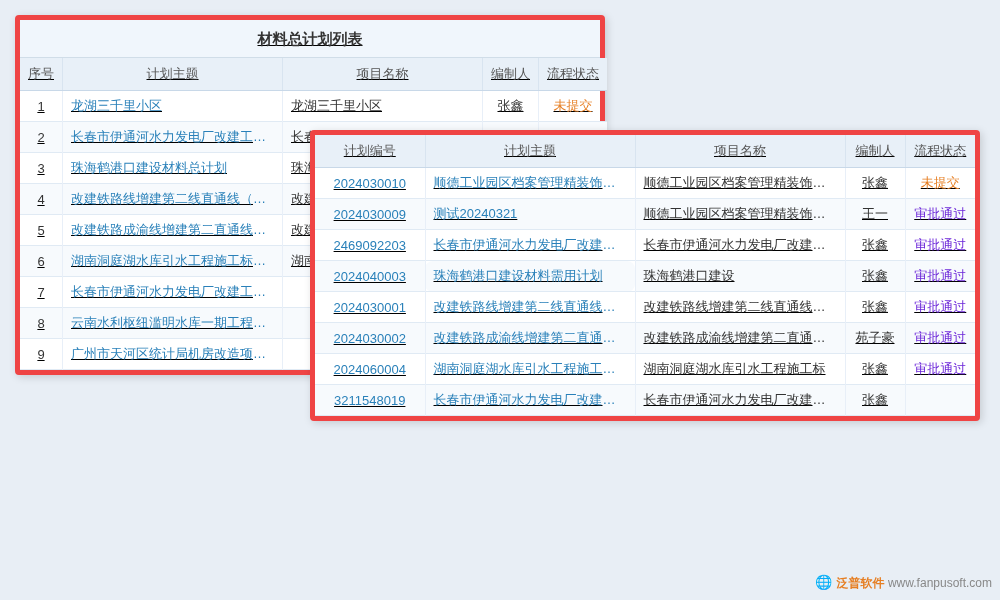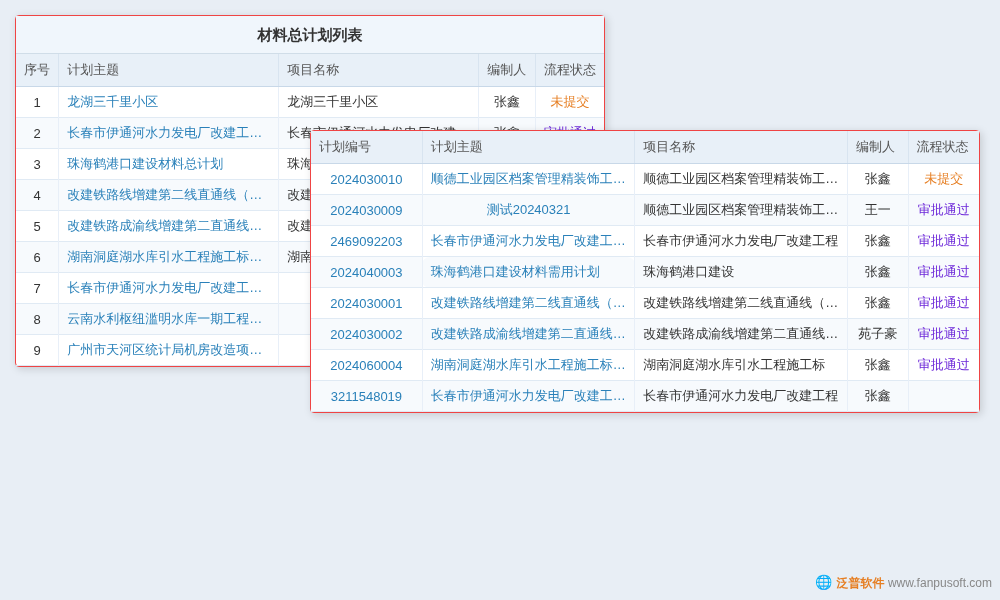--- a/index.html
+++ b/index.html
@@ -8,24 +8,25 @@
       font-size: 13px;
       background: #e8eef5;
       width: 1000px;
       height: 600px;
       overflow: hidden;
       position: relative;
     }
 
     .table-panel {
       background: #fff;
-      border: 1px solid #ef4444;
+      border: 5px solid #ef4444;
       border-radius: 4px;
       position: absolute;
       box-shadow: 2px 2px 8px rgba(0,0,0,0.15);
+      text-decoration: underline;
     }
 
     .panel-title {
       text-align: center;
       padding: 10px 0 8px;
       font-size: 15px;
       font-weight: bold;
       color: #333;
       border-bottom: 1px solid #d0dde8;
       background: #f0f6fc;
@@ -35,21 +36,21 @@
       width: 100%;
       border-collapse: collapse;
     }
 
     thead tr {
       background: #e8f0f8;
     }
 
     thead th {
       padding: 7px 8px;
-      text-align: left;
+      text-align: center;
       color: #555;
       font-weight: normal;
       border-bottom: 1px solid #c8d8e8;
       border-right: 1px solid #d8e4f0;
       white-space: nowrap;
     }
 
     thead th:last-child { border-right: none; }
 
     tbody tr {
@@ -214,21 +215,21 @@
     <tbody id="panel2-tbody">
     <tr>
           <td class="link-text">2024030010</td>
           <td class="td-left link-text" style="max-width: 210px;">顺德工业园区档案管理精装饰工程（...</td>
           <td class="td-left" style="max-width: 210px;">顺德工业园区档案管理精装饰工程（...</td>
           <td>张鑫</td>
           <td class="status-pending">未提交</td>
         </tr>
         <tr>
           <td class="link-text">2024030009</td>
-          <td class="td-left link-text" style="max-width: 210px; text-align: center;">测试20240321</td>
+          <td class="td-left link-text" style="max-width: 210px;">测试20240321</td>
           <td class="td-left" style="max-width: 210px;">顺德工业园区档案管理精装饰工程（...</td>
           <td>王一</td>
           <td class="status-approved">审批通过</td>
         </tr>
         <tr>
           <td class="link-text">2469092203</td>
           <td class="td-left link-text" style="max-width: 210px;">长春市伊通河水力发电厂改建工程合...</td>
           <td class="td-left" style="max-width: 210px;">长春市伊通河水力发电厂改建工程</td>
           <td>张鑫</td>
           <td class="status-approved">审批通过</td>

